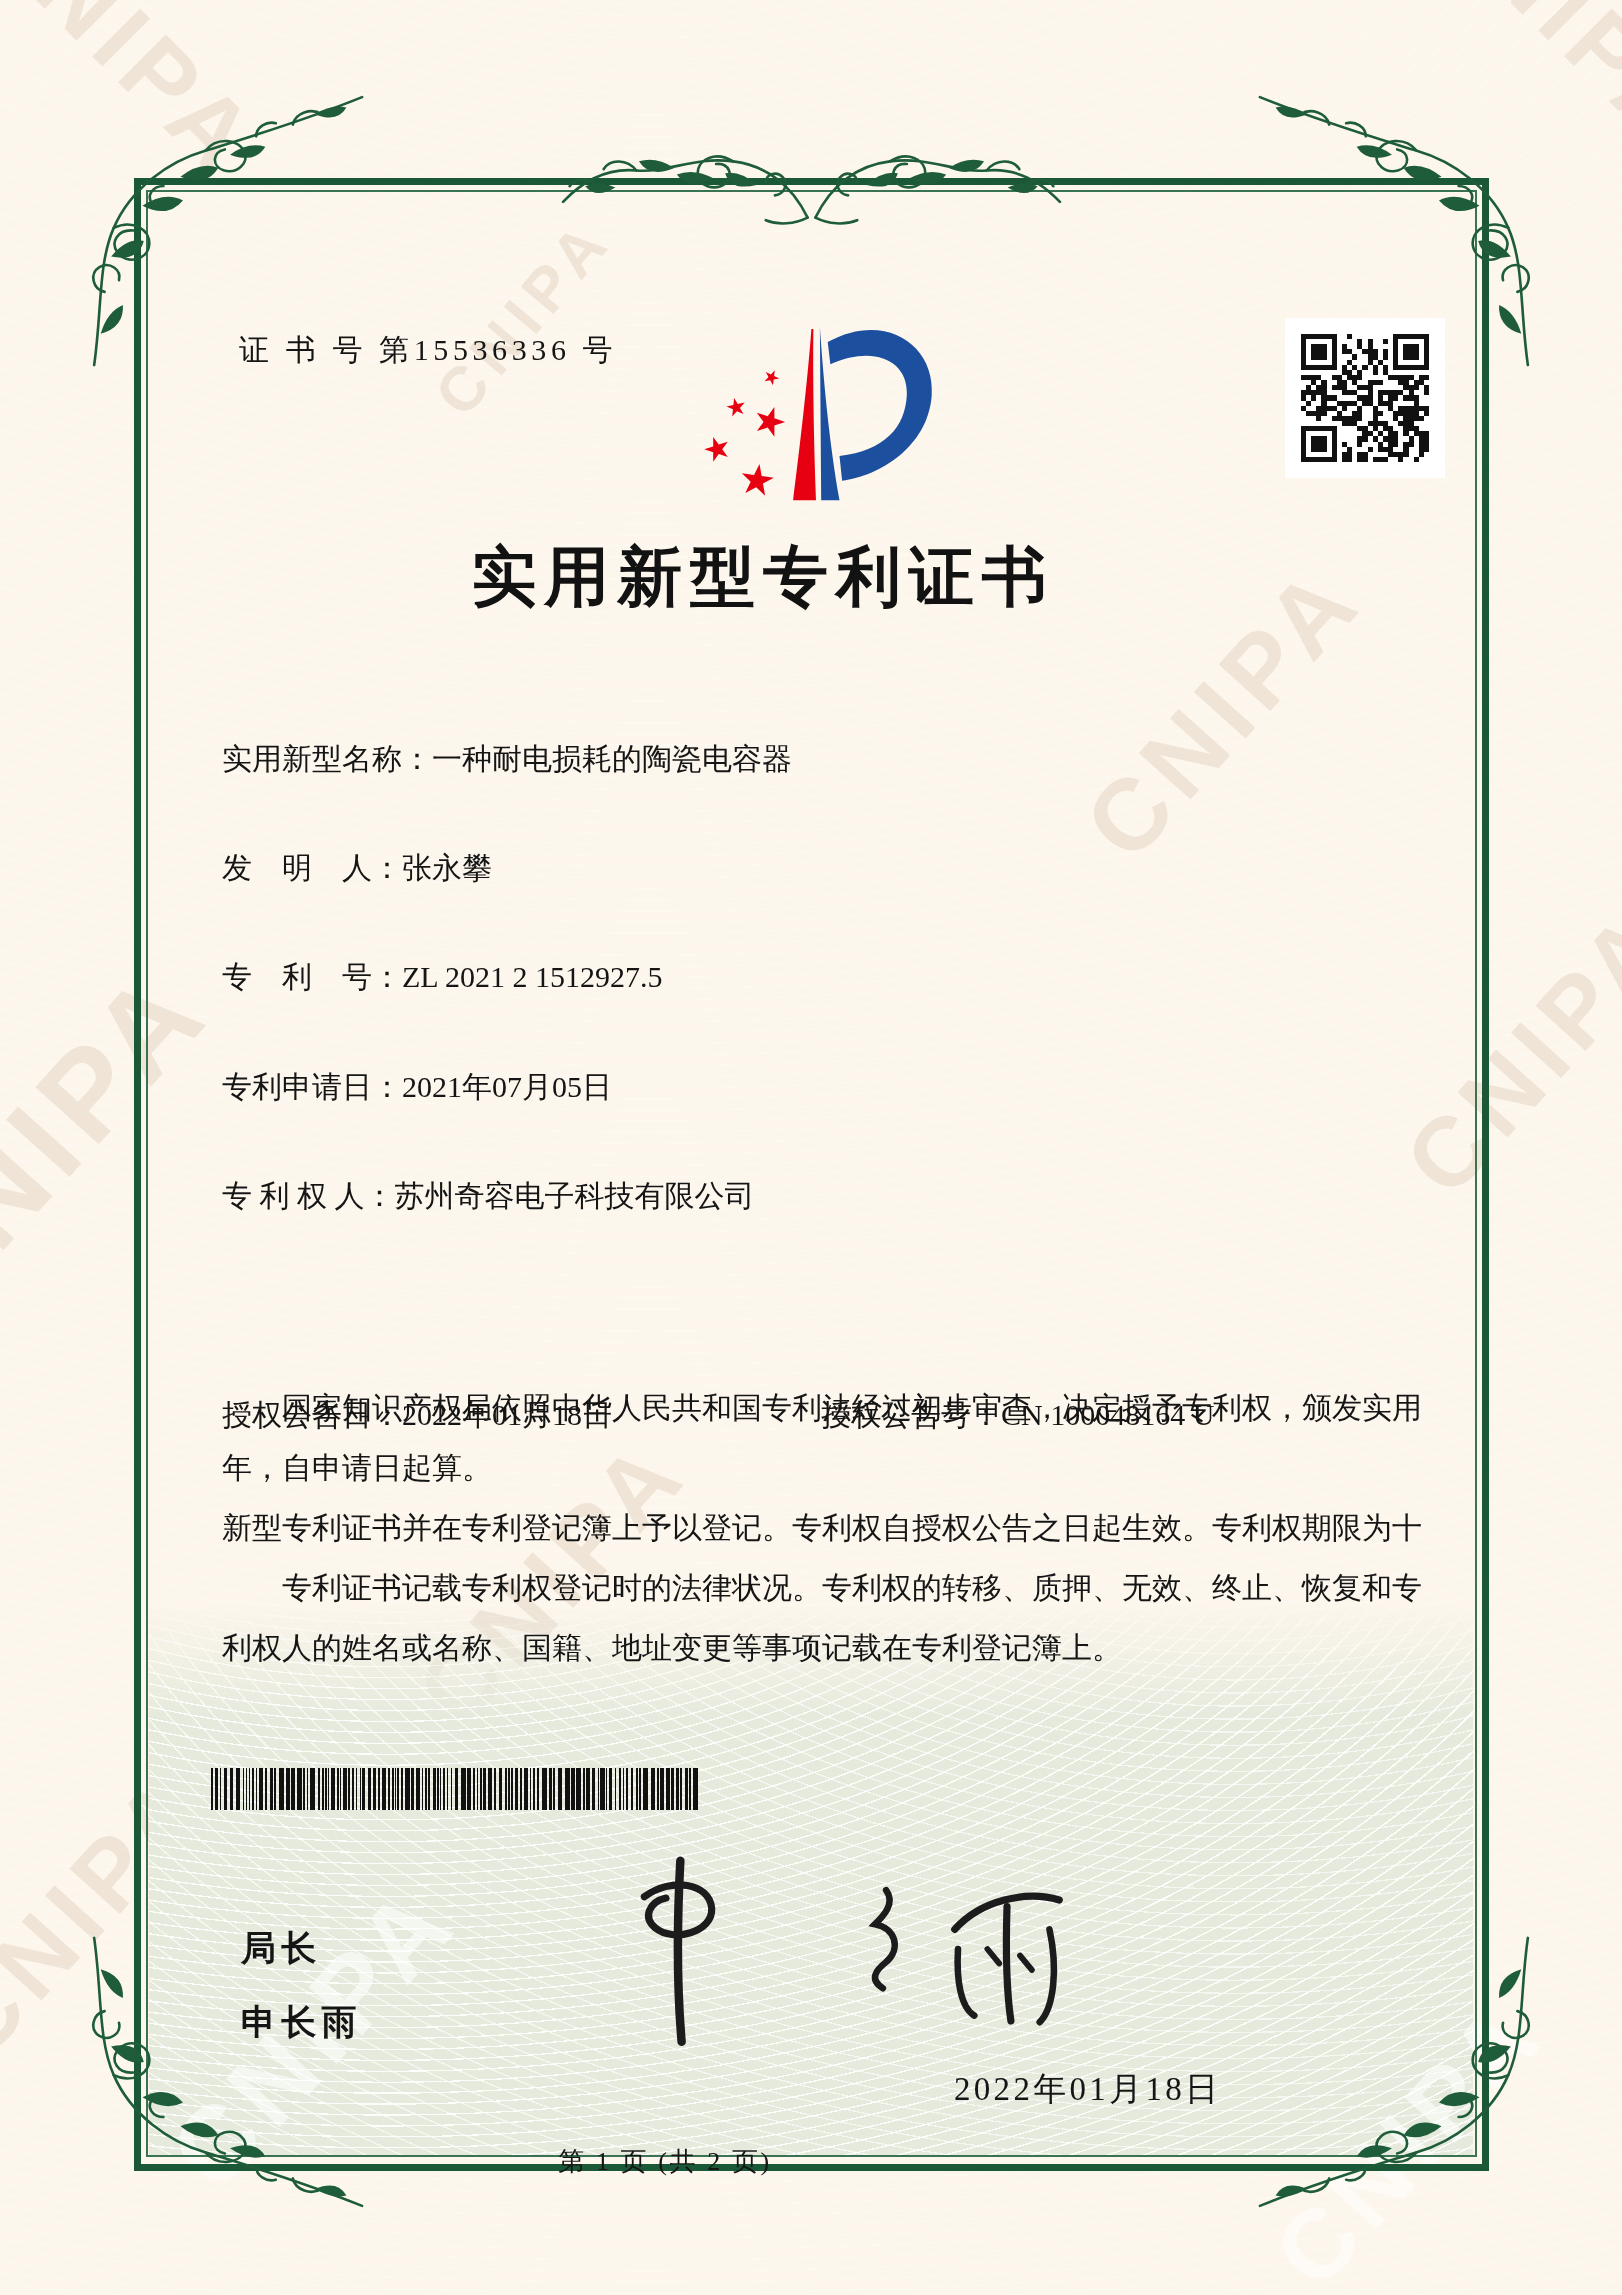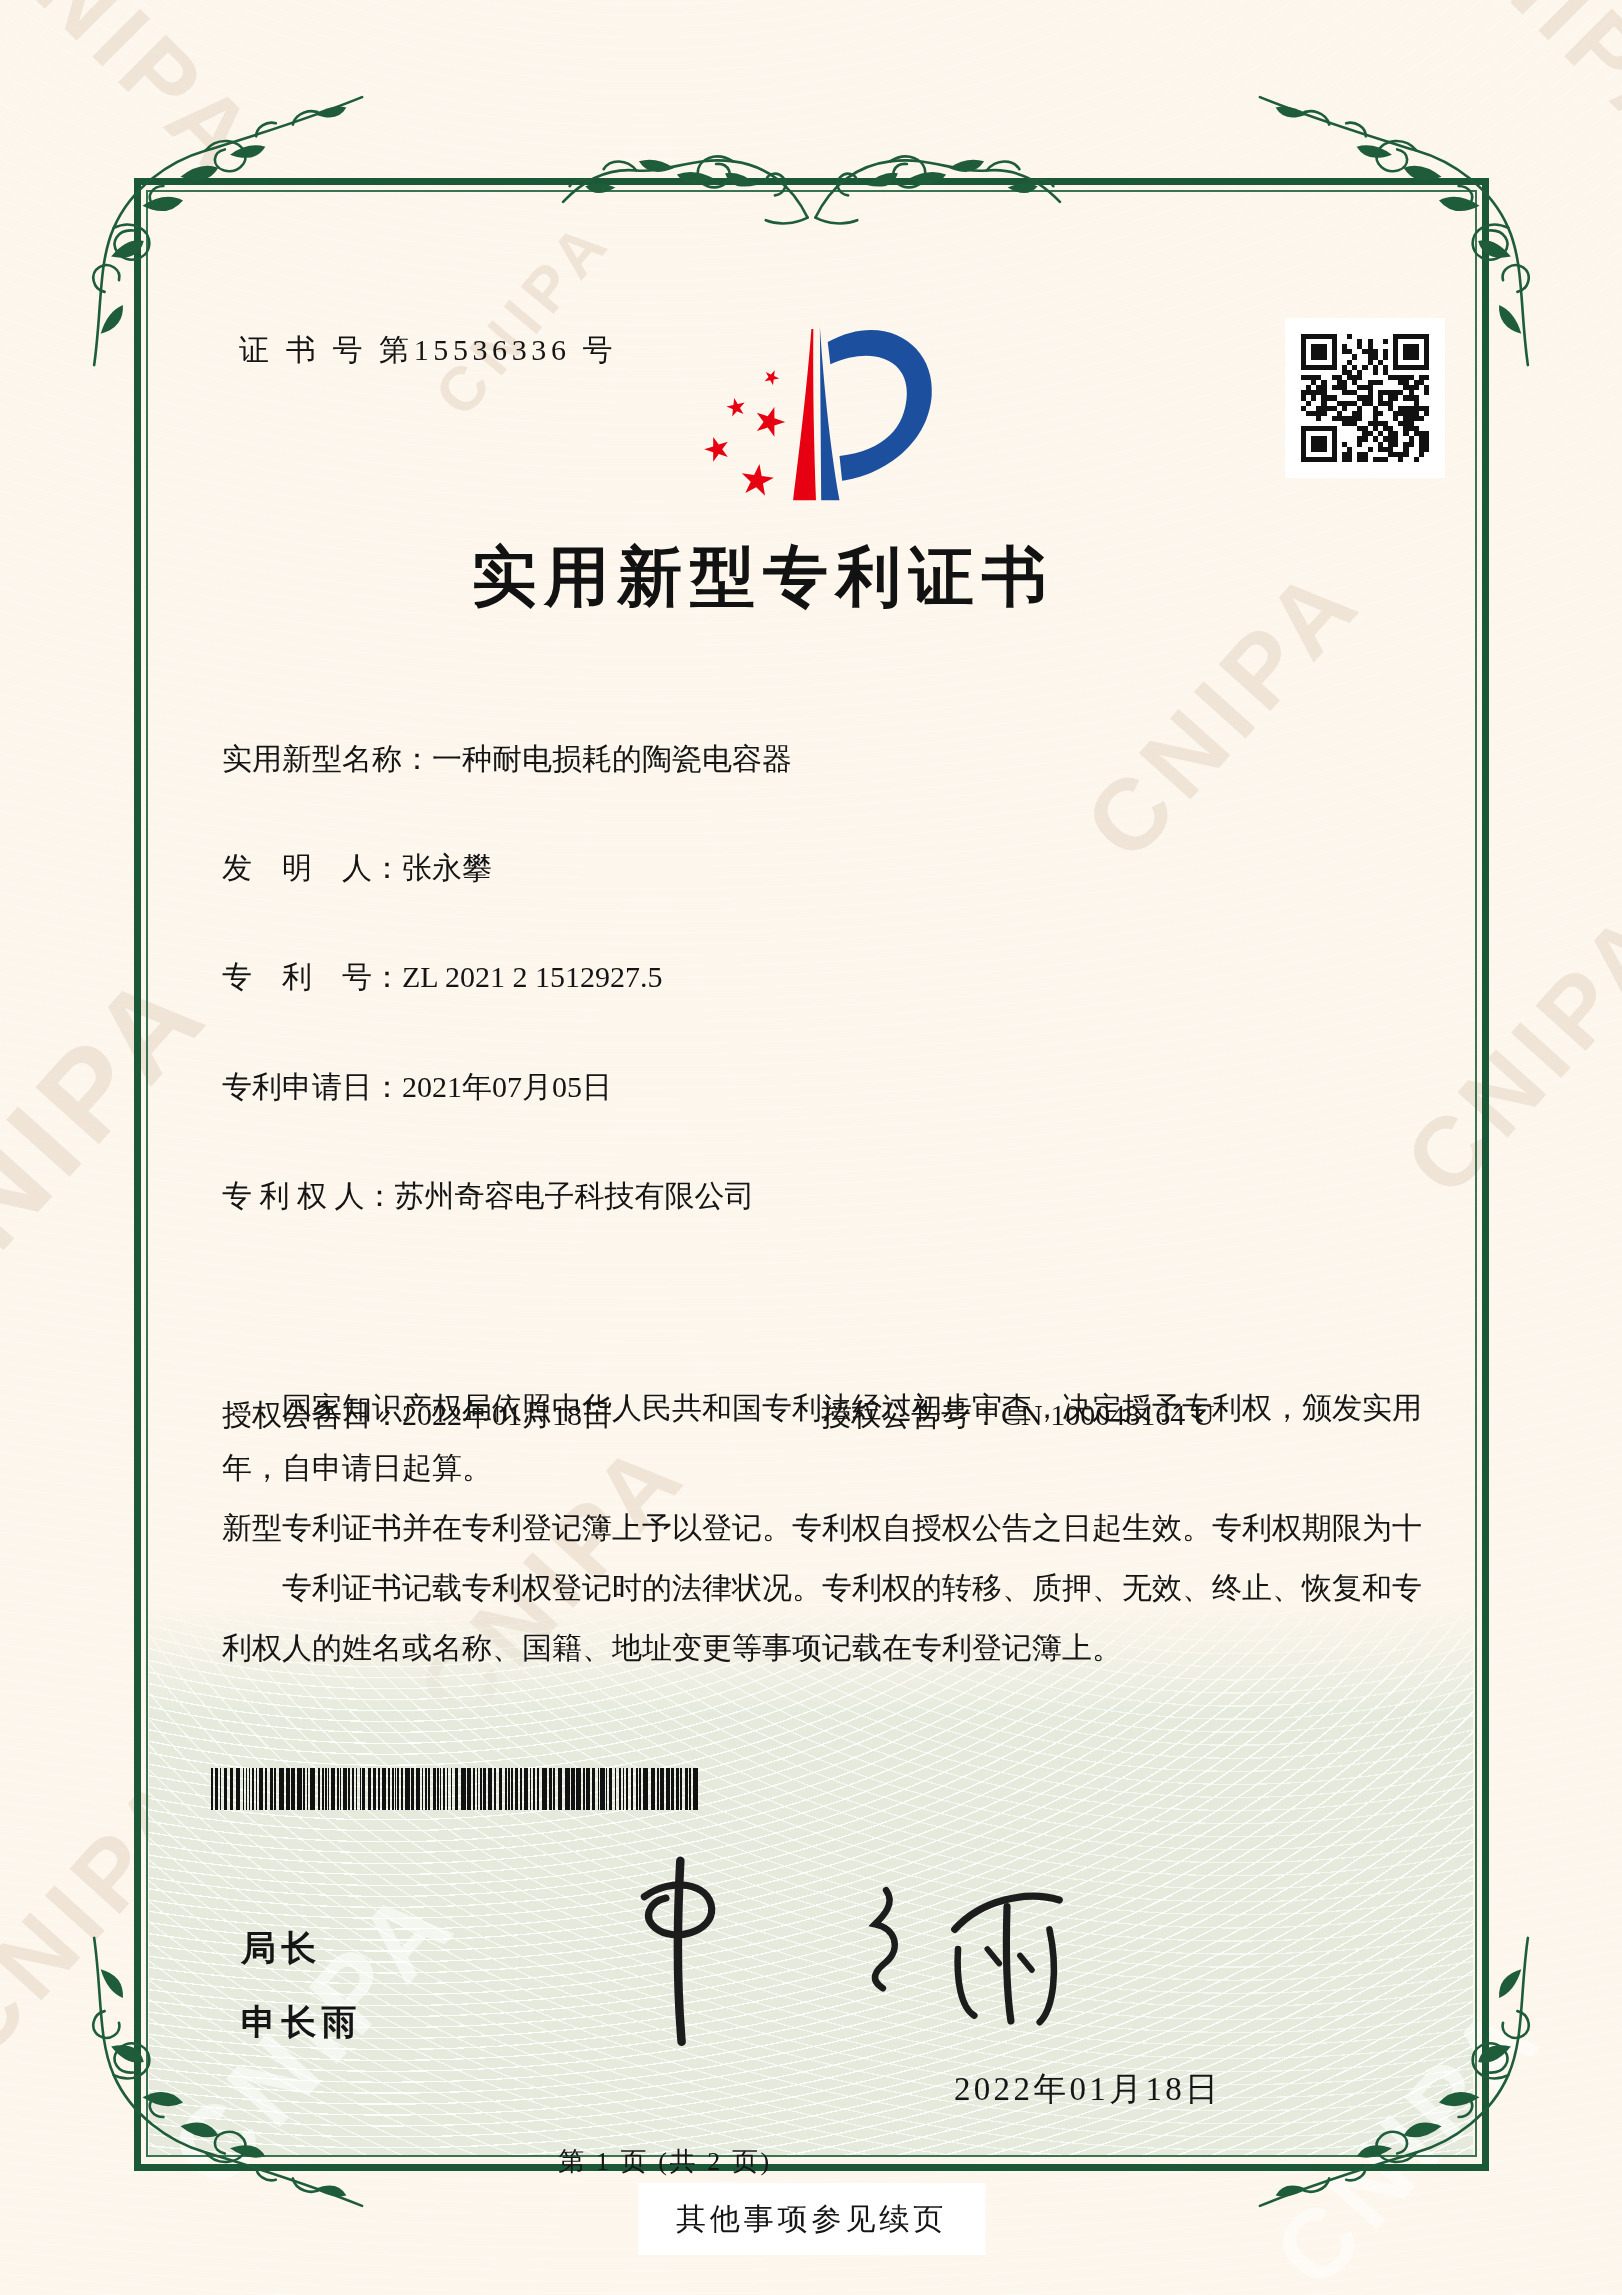--- a/index.html
+++ b/index.html
@@ -549,15 +549,14 @@
         <path stroke-width="9" d="M660,150 l 18,22"></path>
         <path stroke-width="9" d="M710,160 l 18,22"></path>
         <path stroke-width="10" d="M755,120 C 768,180 762,240 740,262"></path>
       </g>
     </svg>
 
     <div class="issue-date">2022年01月18日</div>
     <div class="page-indicator">第 1 页 (共 2 页)</div>
   </div>
 
-  <div class="footer-note">其他事项参见续页</div>
 </div>
 
 
 </body></html>

